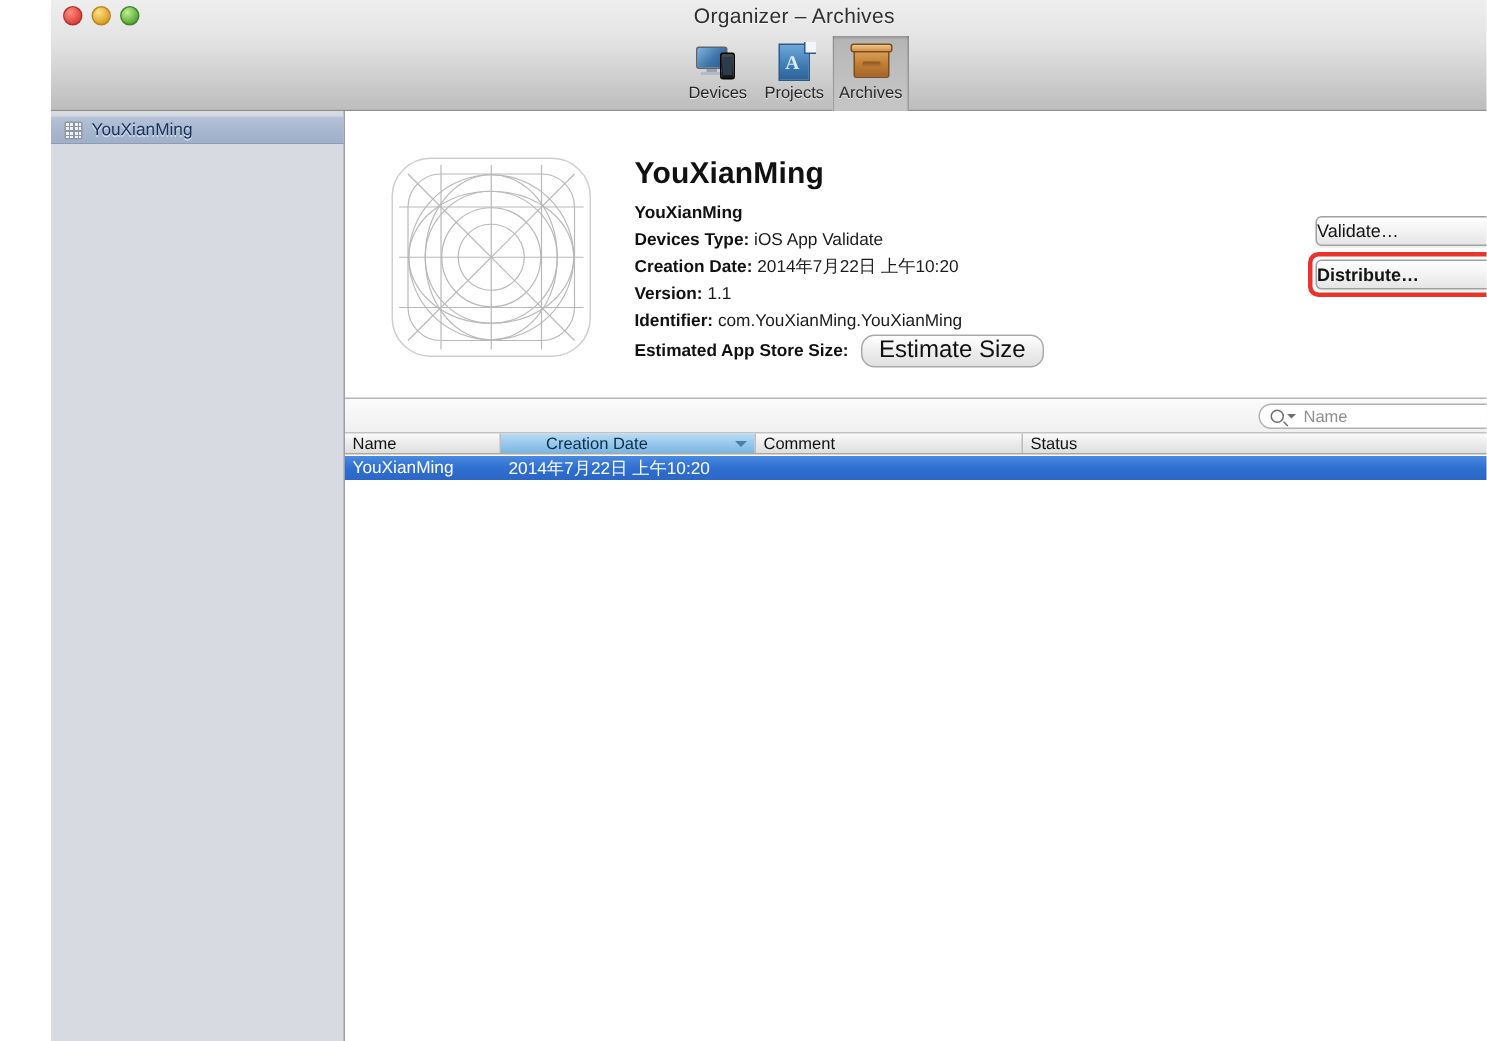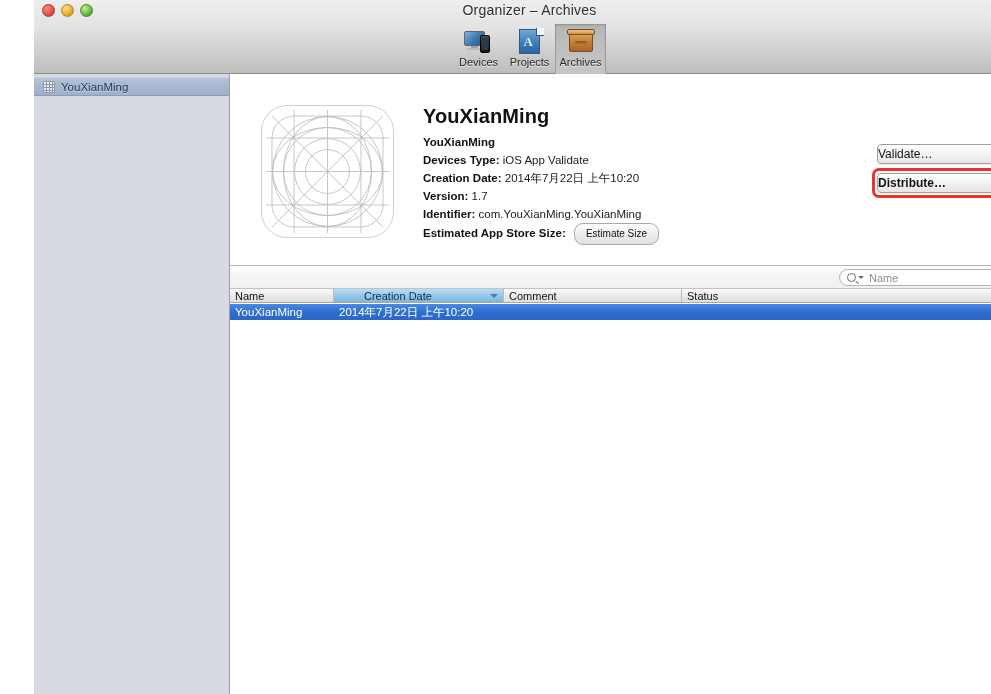--- a/index.html
+++ b/index.html
@@ -110,21 +110,21 @@
   .appicon svg{display:block;}
 
   .meta{position:absolute;left:193px;top:30px;width:470px;}
   .app-title{font-size:20px;font-weight:bold;color:#111;line-height:24px;margin-bottom:5px;letter-spacing:.1px;}
   .meta-row{font-size:11.5px;color:#111;line-height:18px;white-space:nowrap;}
   .meta-row .k{font-weight:bold;}
   .meta-row .v{font-weight:normal;color:#1b1b1b;}
 
   .pill{
     display:inline-block;margin-left:5px;padding:1px 11px;
-    font-size:10px;color:#111;border:1px solid #a9a9a9;border-radius:9px;
+    font-size:16px;color:#111;border:1px solid #a9a9a9;border-radius:9px;
     background:linear-gradient(to bottom,#ffffff,#ededed 52%,#e0e0e0);
     box-shadow:0 1px 0 rgba(255,255,255,.9);vertical-align:middle;cursor:default;
   }
 
   .actions{position:absolute;right:15px;top:70px;width:133px;}
   .btn{
     display:block;width:133px;height:20px;line-height:18px;
     font-size:12px;color:#141414;box-sizing:border-box;
     border:1px solid #a0a0a0;border-radius:4px;
     background:linear-gradient(to bottom,#fefefe,#f3f3f3 50%,#e5e5e5);
@@ -282,21 +282,21 @@
           <span class="v">iOS App Validate</span>
         </div>
 
         <div class="meta-row">
           <span class="k">Creation Date:</span>
           <span class="v">2014年7月22日 上午10:20</span>
         </div>
 
         <div class="meta-row">
           <span class="k">Version:</span>
-          <span class="v">1.7</span>
+          <span class="v">1.1</span>
         </div>
 
         <div class="meta-row">
           <span class="k">Identifier:</span>
           <span class="v">com.YouXianMing.YouXianMing</span>
         </div>
 
         <div class="meta-row">
           <span class="k">Estimated App Store Size:</span>
           <span class="pill">Estimate Size</span>

